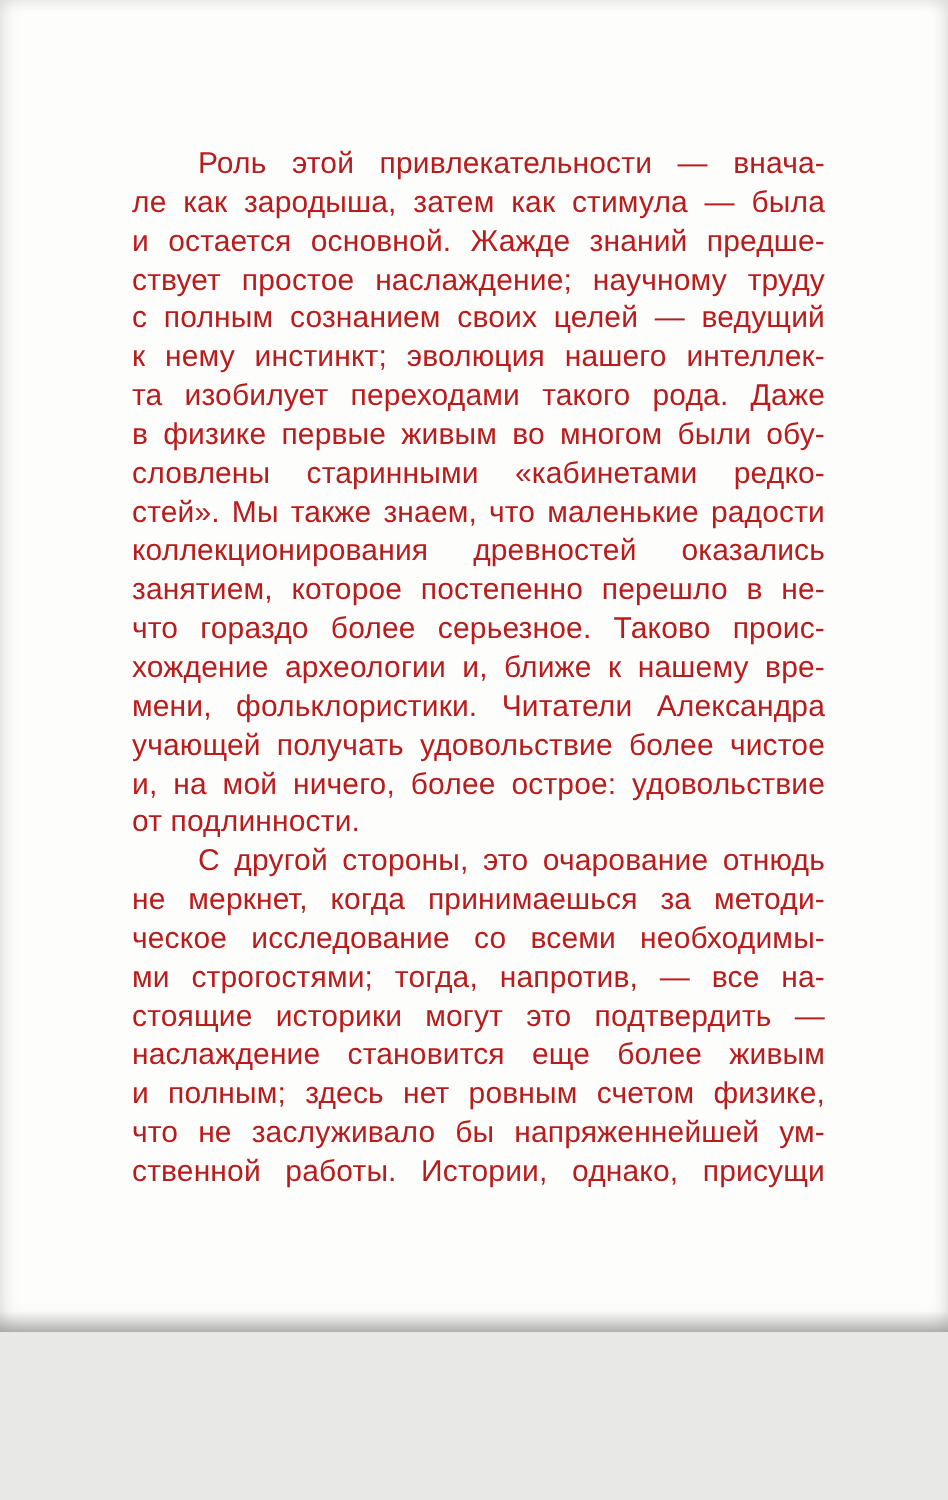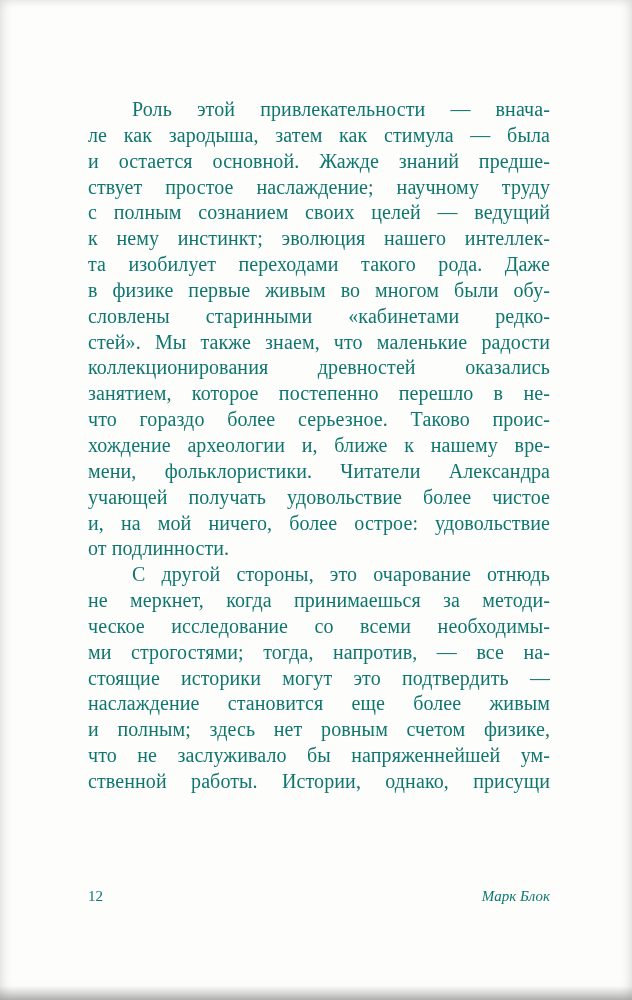--- a/index.html
+++ b/index.html
@@ -3,30 +3,30 @@
 <meta charset="utf-8">
 <style>
   html, body {
     margin: 0;
     padding: 0;
     background: #e8e8e6;
   }
   .page {
     position: relative;
     width: 632px;
-    height: 1000px;
+    height: 888px;
     margin: 0 auto;
     background: #fdfdfc;
     overflow: hidden;
     box-shadow: inset 0 -6px 14px rgba(0,0,0,0.10),
                 inset 4px 0 10px rgba(0,0,0,0.035),
                 inset -4px 0 10px rgba(0,0,0,0.035),
                 inset 0 4px 8px rgba(0,0,0,0.03);
-    font-family: Liberation Serif, serif;
-    color: #0f766e;
+    font-family: Liberation Sans, sans-serif;
+    color: #b91c1c;
   }
   .text-block {
     position: absolute;
     left: 88px;
     top: 97px;
     width: 462px;
     font-size: 20px;
     line-height: 25.85px;
     letter-spacing: 0.1px;
   }

